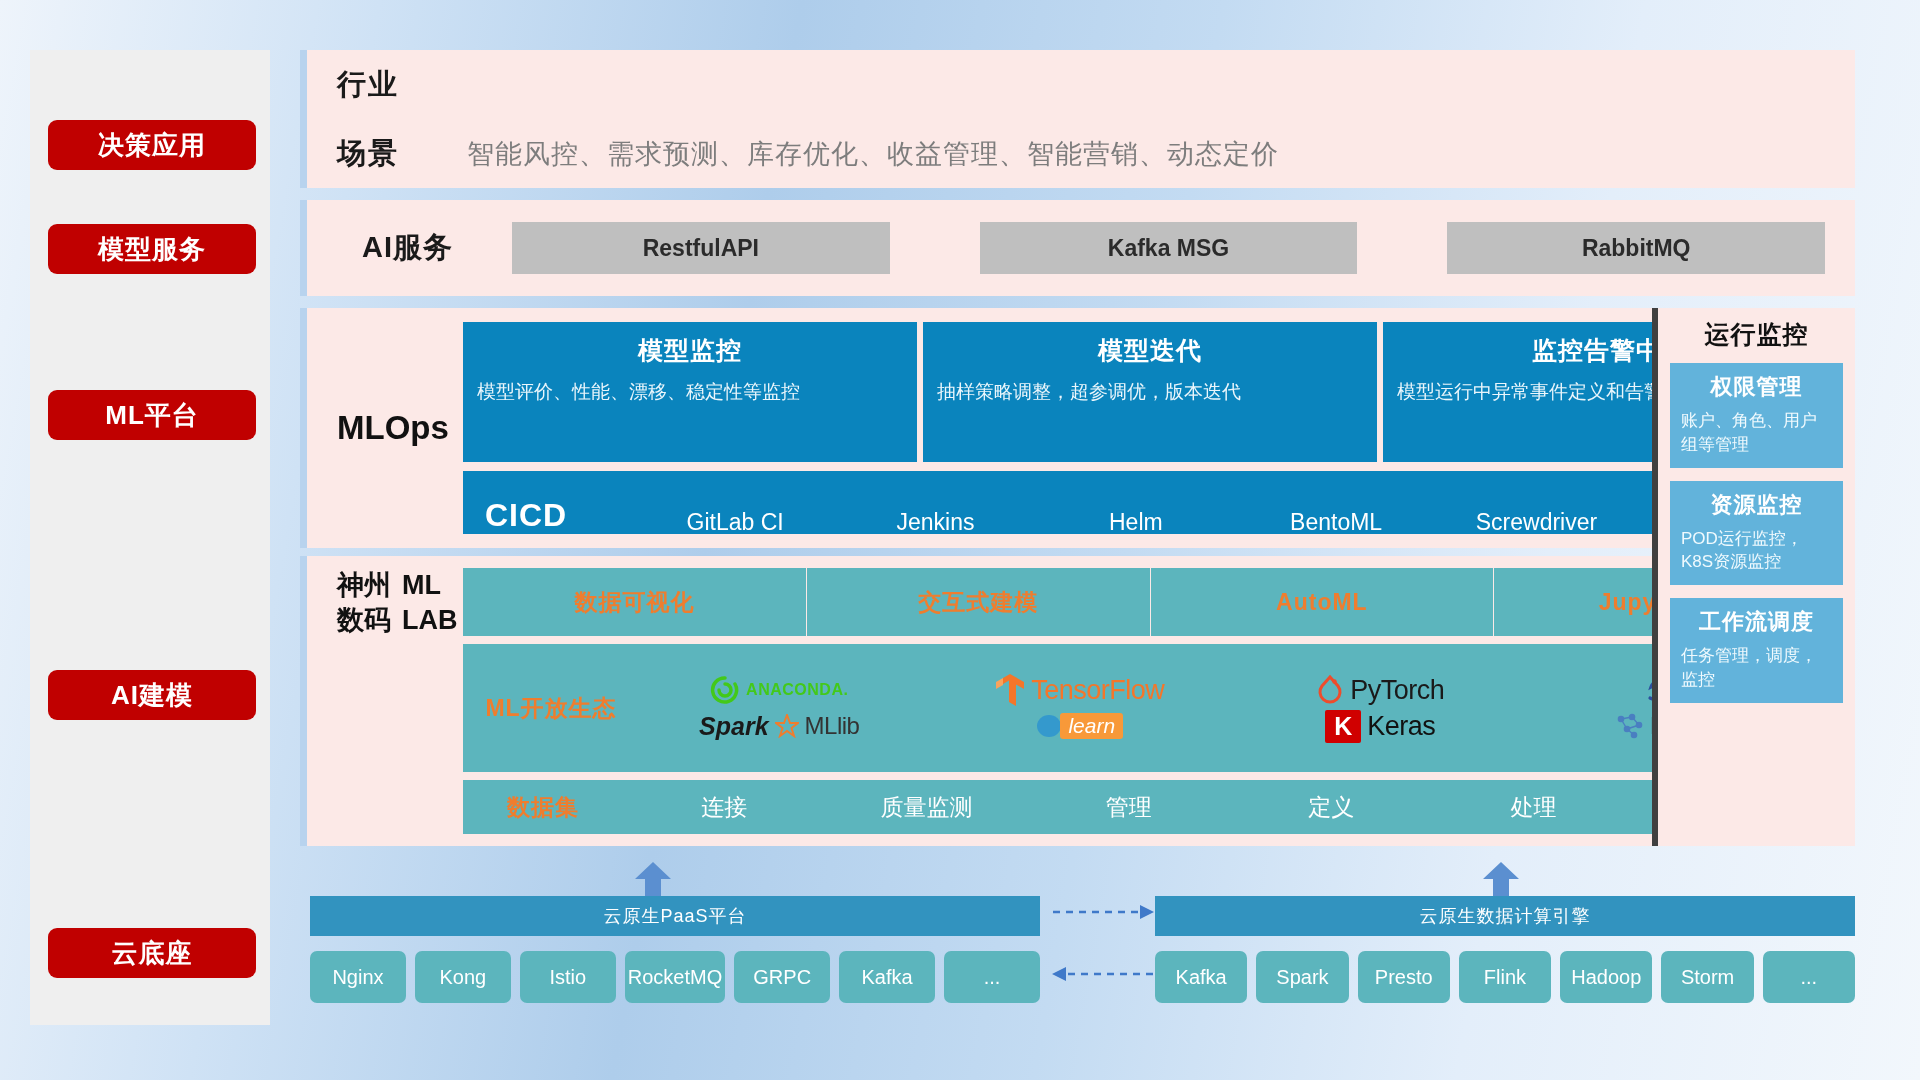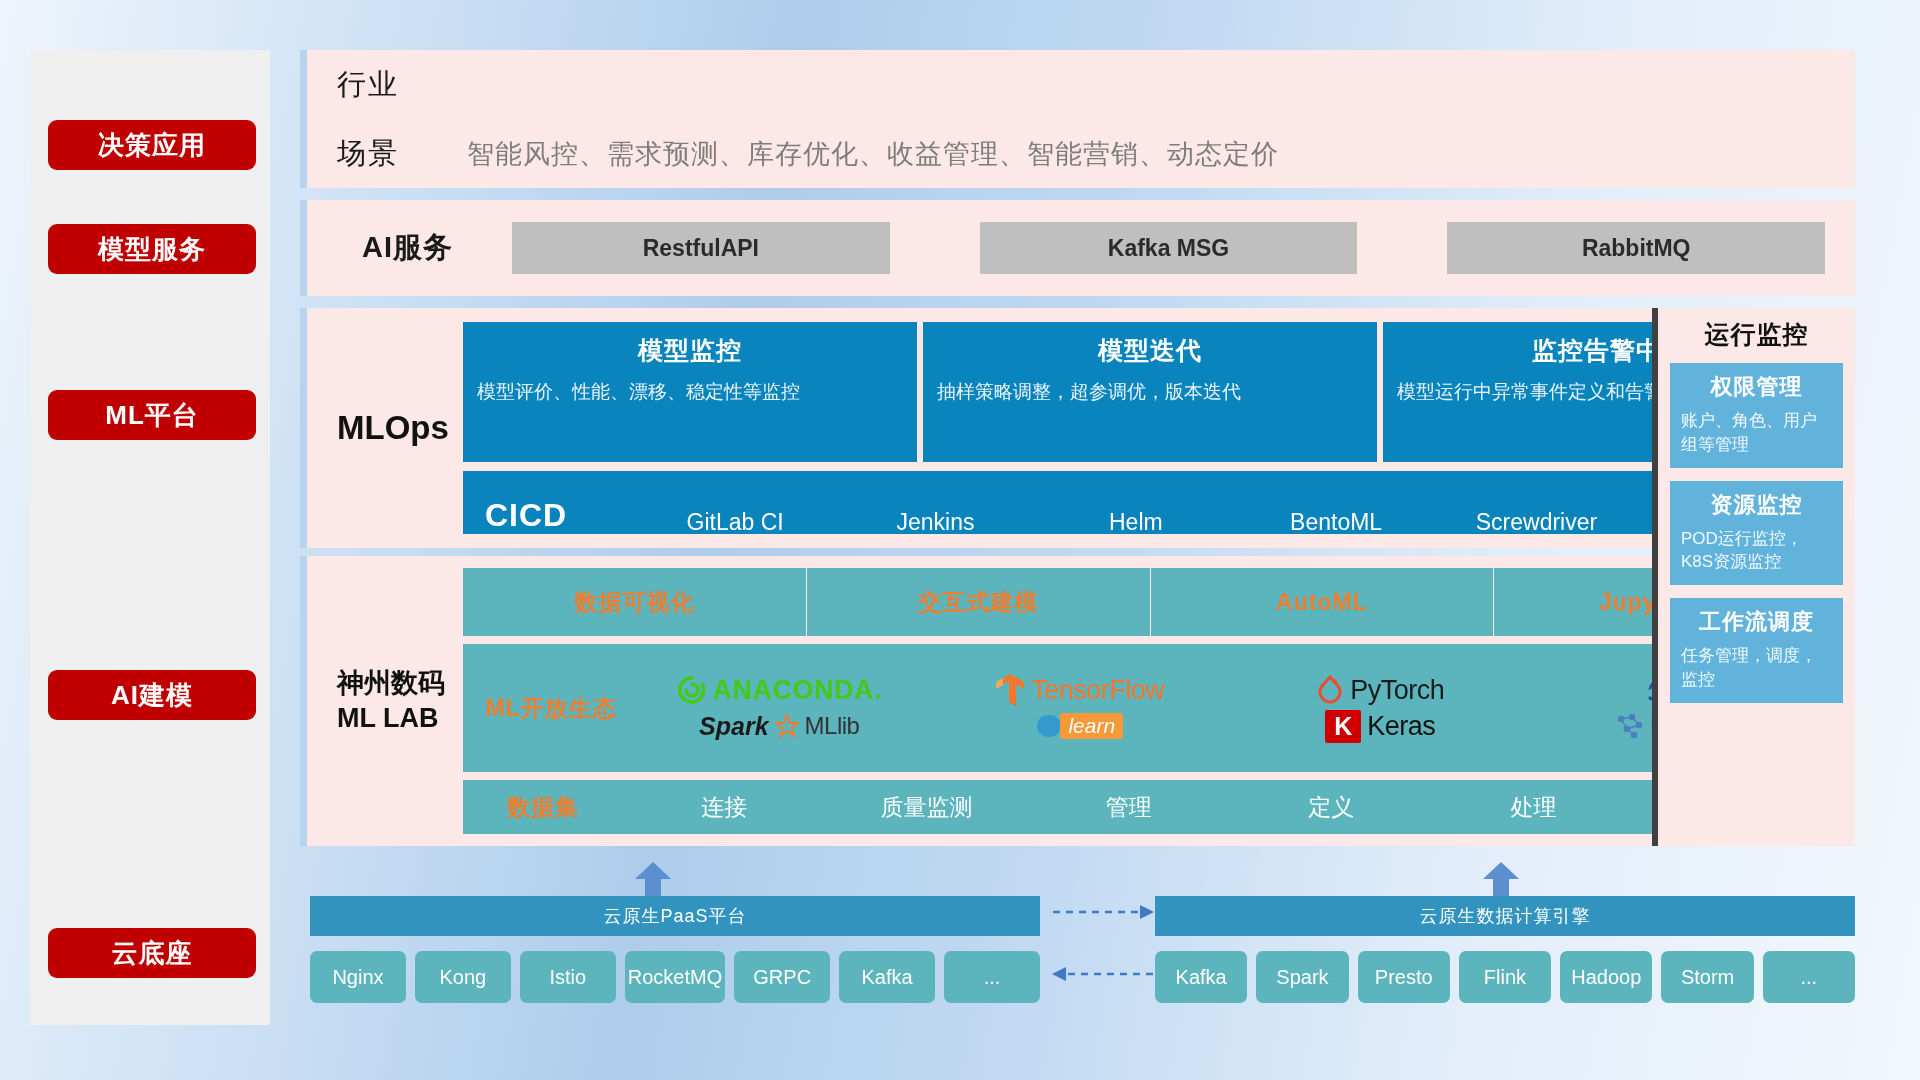--- a/index.html
+++ b/index.html
@@ -40,21 +40,21 @@
     border-left: 7px solid #b8d3ee;
   }
   #band-industry { top: 50px;  height: 138px; }
   #band-aiservice{ top: 200px; height: 96px;  }
   #band-mlops    { top: 308px; height: 240px; }
   #band-mllab    { top: 556px; height: 290px; }
 
   
   .kv-row { display: flex; align-items: center; height: 50%; padding-left: 30px; }
   .kv-key {
-    width: 130px; font-size: 29px; font-weight: normal; color: #1a1a1a;
+    width: 130px; font-size: 29px; font-weight: bold; color: #1a1a1a;
     letter-spacing: 2px; flex: none;
   }
   .kv-val { font-size: 27px; color: #7d7d7d; letter-spacing: 1px; }
 
   
   #aiservice-inner { display: flex; align-items: center; height: 100%; padding: 6px 30px; margin-left: 25px; }
   #aiservice-label {
     width: 130px; flex: none;
     font-size: 29px; font-weight: bold; color: #1a1a1a; letter-spacing: 1px;
   }
@@ -92,21 +92,21 @@
   }
   #cicd-items { display: flex; flex: 1; }
   .cicd-item {
     flex: 1; font-size: 23px; color: #fff; text-align: center;
     line-height: 1.05; padding-top: 2px;
   }
 
   
   #mllab-inner { display: flex; height: 100%; padding: 12px 18px 12px 30px; }
   #mllab-label {
-    width: 126px; flex: none; display: flex; flex-direction: column;
+    width: 126px; flex: none; display: flex; 
     justify-content: center; font-size: 27px; font-weight: bold;
     color: #111; line-height: 1.3;
   }
   #mllab-right { flex: 1; display: flex; flex-direction: column; gap: 8px; }
   #mllab-tools { display: flex; gap: 1px; height: 68px; }
   .tool-box {
     flex: 1; background: #5cb5bd; display: flex; align-items: center;
     justify-content: center; font-size: 23px; font-weight: bold; color: #ef7d2e;
     letter-spacing: 1px;
   }
@@ -271,21 +271,21 @@
 
       <div id="mllab-eco">
         <div id="eco-label">ML开放生态</div>
         <div id="eco-logos">
 
           <div class="logo">
             <svg width="30" height="30" viewBox="0 0 30 30">
               <path d="M15 3 A12 12 0 1 0 25 9" fill="none" stroke="#43c91a" stroke-width="3.5" stroke-linecap="round"></path>
               <path d="M15 9 A6 6 0 1 1 9 15" fill="none" stroke="#43c91a" stroke-width="3.5" stroke-linecap="round"></path>
             </svg>
-            <span class="logo-text" style="color:#43c91a;font-weight:bold;letter-spacing:0.5px;font-size:27px">ANACONDA.</span>
+            <span class="logo-text" style="color:#43c91a;font-weight:bold;letter-spacing:0.5px;font-size:16px">ANACONDA.</span>
           </div>
 
           <div class="logo">
             <svg width="30" height="34" viewBox="0 0 30 34">
               <polygon points="15,1 29,9 29,16 21,11.5 21,33 14,29 14,7.5 8,11 8,5" fill="#f4762a"></polygon>
               <polygon points="15,1 1,9 1,16 8,12 8,5" fill="#f9a35c"></polygon>
             </svg>
             <span class="logo-text" style="color:#f4762a">TensorFlow</span>
           </div>
 

